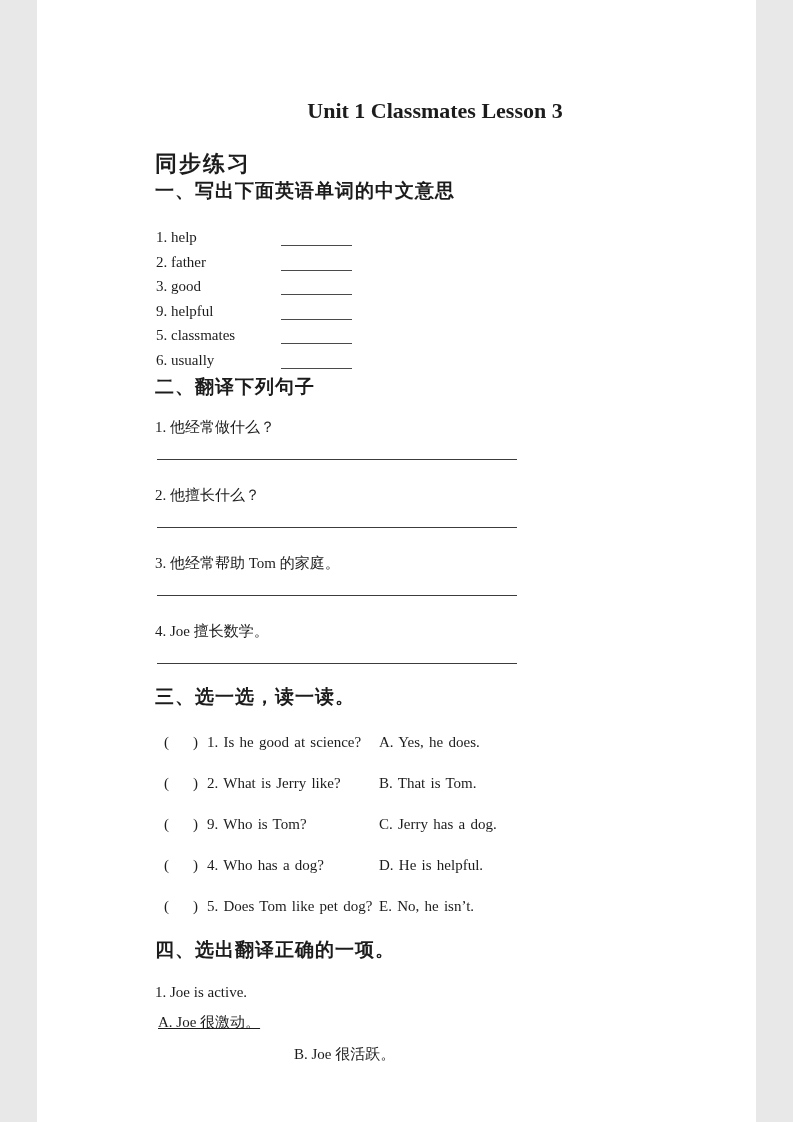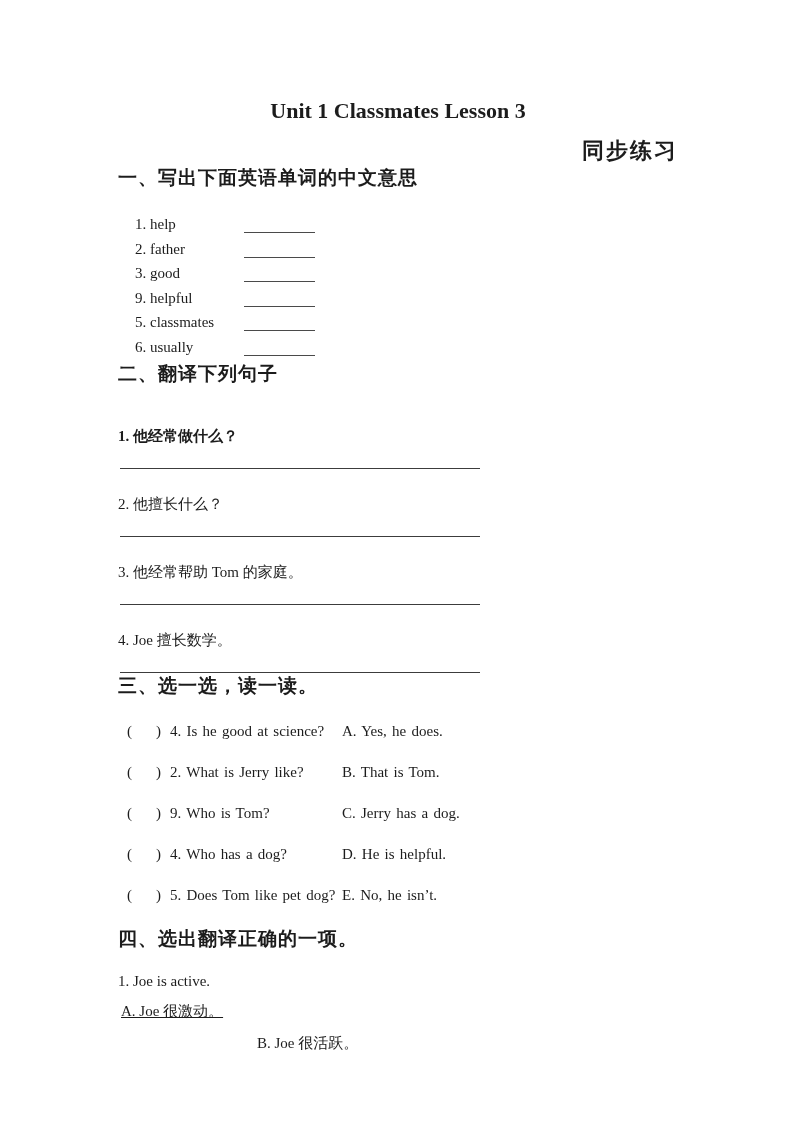--- a/index.html
+++ b/index.html
@@ -1,18 +1,18 @@
 <!DOCTYPE html>
 <html><head>
 <meta charset="utf-8">
 <style>
   html, body { margin: 0; padding: 0; background: #e8e8e8; }
   .page {
     position: relative;
-    width: 793px;
+    width: 719px;
     height: 1122px;
     margin: 0 auto;
     background: #ffffff;
     color: #1c1c1c;
     font-family: "Liberation Serif", "DejaVu Serif", serif;
     overflow: hidden;
   }
   .content {
     position: absolute;
     left: 118px;
@@ -21,22 +21,22 @@
   }
   .doc-title {
     margin-top: 98px;
     text-align: center;
     font-size: 22px;
     font-weight: bold;
     line-height: 26px;
     font-family: "Liberation Serif", "DejaVu Serif", serif;
   }
   .doc-subtitle {
-    margin-top: 13px;
-    text-align: right;
+    margin-top: 26px;
+    text-align: left;
     font-size: 22px;
     font-weight: bold;
     line-height: 28px;
     letter-spacing: 2px;
     font-family: "Liberation Sans", "DejaVu Sans", sans-serif;
   }
   .sec-heading {
     font-size: 19px;
     font-weight: bold;
     line-height: 26px;
@@ -45,44 +45,44 @@
   }
   .sec1-heading { }
   .word-list { margin-top: 21px; }
   .word-row {
     position: relative;
     height: 24px;
     margin-bottom: 0.5px;
     font-size: 15px;
     line-height: 24px;
   }
-  .word-label { margin-left: 17px; }
+  .word-label { margin-left: 1px; }
   .answer-blank {
     position: absolute;
     left: 126px;
     bottom: 3px;
     width: 71px;
     height: 0;
     border-bottom: 1px solid #4a4a4a;
   }
   .sec2-heading { margin-top: 2px; }
   .t-q {
     margin-top: 24px;
     font-size: 15px;
     line-height: 22px;
   }
-  .t-q.first { margin-top: 38px; font-weight: bold; }
+  .t-q.first { margin-top: 16px; }
   .t-line {
     margin-top: 21px;
     margin-left: 2px;
     width: 360px;
     height: 0;
     border-bottom: 1px solid #3c3c3c;
   }
-  .sec3-heading { }
+  .sec3-heading { margin-top: 20px; }
   .match-list { margin-top: 22px; }
   .match-row {
     position: relative;
     height: 20px;
     margin-bottom: 21px;
     font-size: 15px;
     line-height: 20px;
     word-spacing: 1.5px;
   }
   .paren-open { margin-left: 9px; }
@@ -155,21 +155,21 @@
       <div class="t-line"></div>
       <div class="t-q">3. 他经常帮助 Tom 的家庭。</div>
       <div class="t-line"></div>
       <div class="t-q">4. Joe 擅长数学。</div>
       <div class="t-line"></div>
     </div>
 
     <div class="sec-heading sec3-heading">三、选一选，读一读。</div>
     <div class="match-list">
       <div class="match-row">
-        <span class="paren-open">(</span><span class="paren-close">)</span><span class="match-question">4. Is he good at science?</span>
+        <span class="paren-open">(</span><span class="paren-close">)</span><span class="match-question">1. Is he good at science?</span>
         <span class="match-answer">A. Yes, he does.</span>
       </div>
       <div class="match-row">
         <span class="paren-open">(</span><span class="paren-close">)</span><span class="match-question">2. What is Jerry like?</span>
         <span class="match-answer">B. That is Tom.</span>
       </div>
       <div class="match-row">
         <span class="paren-open">(</span><span class="paren-close">)</span><span class="match-question">9. Who is Tom?</span>
         <span class="match-answer">C. Jerry has a dog.</span>
       </div>

